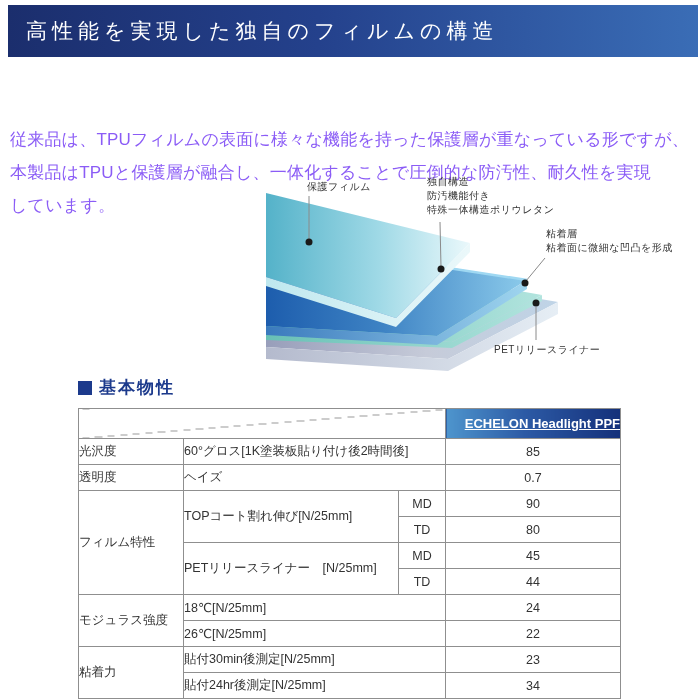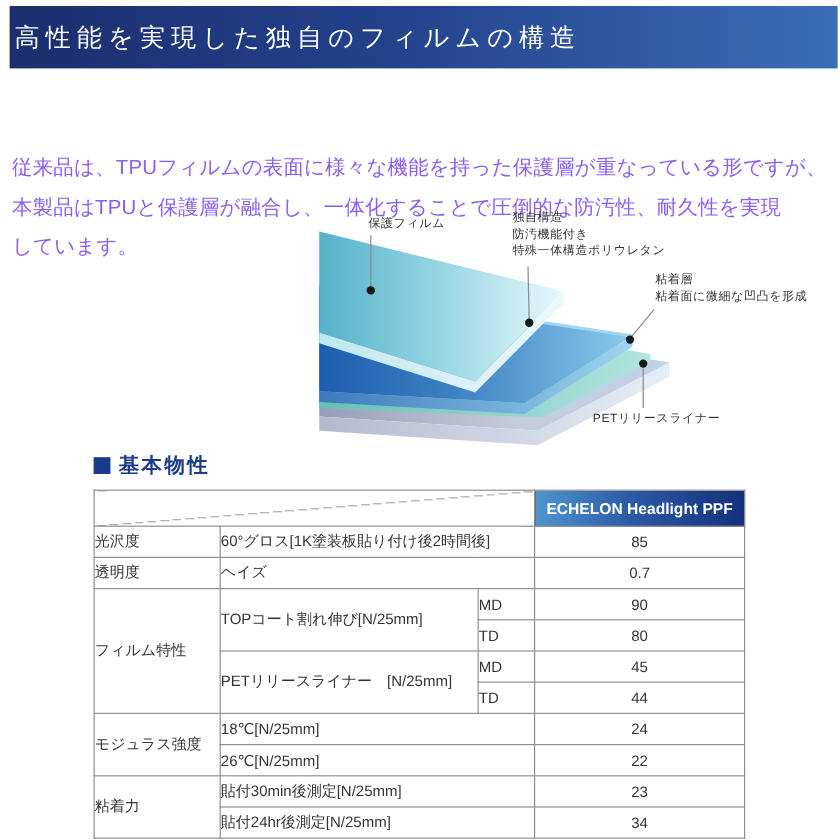--- a/index.html
+++ b/index.html
@@ -8,21 +8,21 @@
     font-family:"Liberation Sans","DejaVu Sans",sans-serif;
   }
   
   .banner{
     position:absolute;left:8px;top:5px;width:690px;height:52px;
     background:linear-gradient(90deg,#1b2e6d 0%,#24418c 45%,#3a6db6 100%);
   }
   .banner-title{
     font-family:"Liberation Serif","DejaVu Serif",serif;
     color:#ffffff;font-size:21px;letter-spacing:5px;font-weight:500;
-    line-height:52px;padding-left:4px;white-space:nowrap;
+    line-height:52px;padding-left:18px;white-space:nowrap;
   }
   
   .intro{
     position:absolute;left:10px;top:77px;width:686px;
     font-size:17px;line-height:33px;color:#8b5cf6;white-space:pre-line;
     letter-spacing:0.2px;
     margin-top:46px;
   }
   
   .diagram-svg{position:absolute;left:0;top:0;width:700px;height:700px;pointer-events:none;}
@@ -45,25 +45,25 @@
   }
   .spec-table td{border:1px solid #8f8f8f;padding:0;}
   .spec-table tr{height:26px;}
   .spec-table tr.head-row{height:30px;}
   .cell-diagonal{
     background:linear-gradient(to bottom right,
       transparent 49.5%,#999999 49.5%,#999999 50.5%,transparent 50.5%);
   }
   .cell-product{
     background:linear-gradient(90deg,#4e95cd 0%,#2c5aa5 45%,#14307a 100%);
-    color:#ffffff;font-weight:bold;font-size:13px;text-align:center;
+    color:#ffffff;font-weight:bold;font-size:13px;text-align:right;text-decoration:underline;
   }
   .cell-cat{padding-left:12px;text-align:left;}
   .cell-test{padding-left:14px;text-align:left;}
-  .cell-dir{text-align:left;}
+  .cell-dir{text-align:center;}
   .cell-val{text-align:center;}
 </style>
 </head>
 <body>
 
 <div class="banner">
   <div class="banner-title">高性能を実現した独自のフィルムの構造</div>
 </div>
 
 <div class="intro">従来品は、TPUフィルムの表面に様々な機能を持った保護層が重なっている形ですが、

